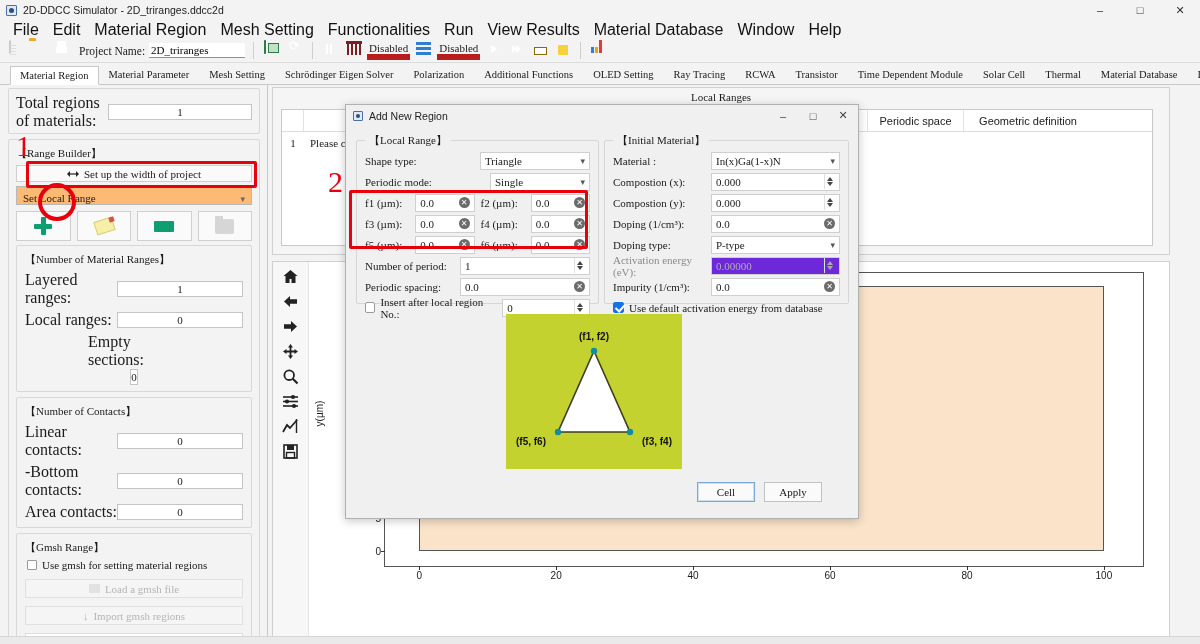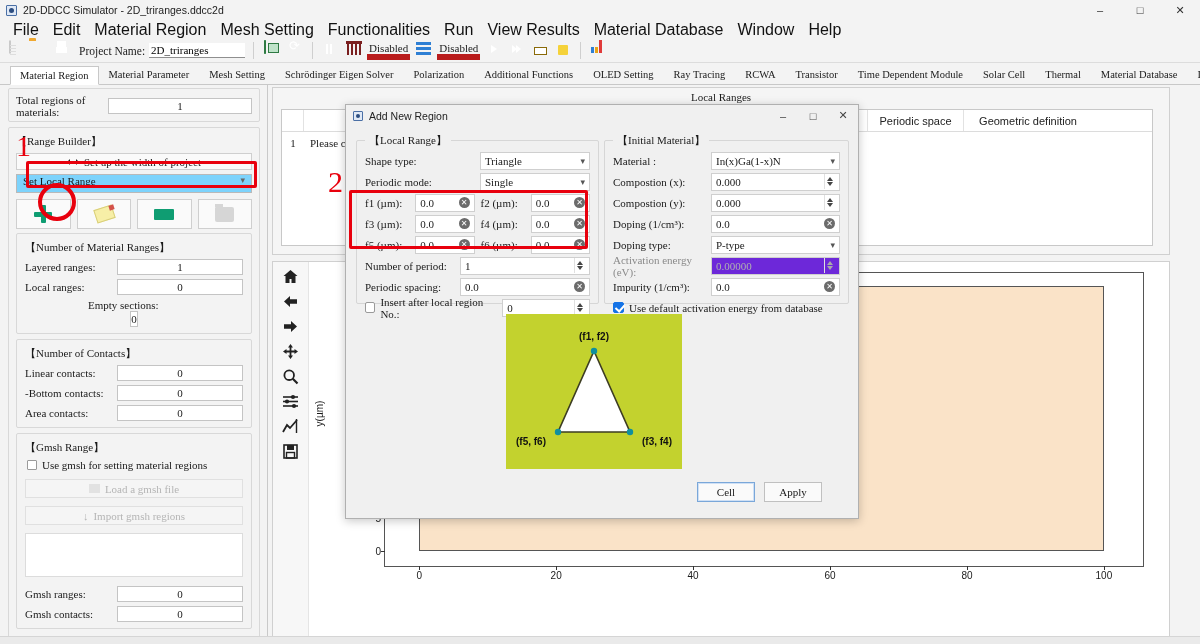--- a/index.html
+++ b/index.html
@@ -92,32 +92,32 @@
   .tab{ font-family:"Liberation Serif",serif; font-size:10.5px; padding:3px 9px 3px 9px;
         border:1px solid transparent; white-space:nowrap; color:#1a1a1a; }
   .tab.active{ background:#fff; border:1px solid #c8c8c8; border-bottom:1px solid #fff;
                position:relative; top:1px; }
 
   
   .leftpanel{ position:absolute; left:0; top:85px; width:268px; height:559px; background:#f3f3f3;
               border-right:1px solid #c9c9c9; }
   .lp-inner{ position:absolute; left:8px; top:3px; width:252px; }
   .fieldrow{ display:flex; align-items:center; margin-bottom:4px; }
-  .fieldrow label{ font-family:"Liberation Serif",serif; font-size:11px; width:92px; }
+  .fieldrow label{ font-family:"Liberation Serif",serif; font-size:16px; width:92px; }
   .txtbox{ flex:1; height:16px; background:#fff; border:1px solid #c4c4c4; text-align:center;
            font-family:"Liberation Serif",serif; font-size:11px; line-height:14px; }
   .groupbox{ border:1px solid #d8d8d8; border-radius:2px; padding:6px 8px 6px 8px; margin-bottom:5px;
              position:relative; }
   .grouplabel{ font-family:"Liberation Serif",serif; font-size:11px; margin-bottom:4px; }
   .wideboxrow{ margin-bottom:4px; }
   .widebtn{ width:100%; height:17px; background:#fafafa; border:1px solid #cfcfcf;
             display:flex; align-items:center; justify-content:center; gap:5px;
             font-family:"Liberation Serif",serif; font-size:11px; }
-  .combo{ width:100%; height:19px; background:#7dd3fc; border:1px solid #b9b9b9;
-          display:flex; align-items:flex-start; padding:0 6px; font-family:"Liberation Serif",serif;
+  .combo{ width:100%; height:19px; background:#fdba74; border:1px solid #b9b9b9;
+          display:flex; align-items:flex-end; padding:0 6px; font-family:"Liberation Serif",serif;
           font-size:11px; }
   .combo .chev{ margin-left:auto; color:#666; font-size:9px; }
   .btnrow{ display:flex; gap:6px; margin:6px 0 4px 0; }
   .sqbtn{ flex:1; height:30px; background:#fafafa; border:1px solid #cfcfcf;
           display:flex; align-items:center; justify-content:center; }
   .plus-ic{ width:18px;height:18px; position:relative; }
   .plus-ic::before{content:"";position:absolute;left:6.5px;top:0;width:5px;height:18px;
         background:#0f9d72;border-radius:1px;}
   .plus-ic::after{content:"";position:absolute;left:0;top:6.5px;width:18px;height:5px;
         background:#0f9d72;border-radius:1px;}
@@ -512,21 +512,21 @@
         <div style="padding:10px 8px 0 8px;">
           <div class="drow">
             <span class="dlab" style="width:115px;">Shape type:</span>
             <div class="dfield" style="flex:1;">
               <span>Triangle</span>
               <span class="chevd">▾</span>
             </div>
           </div>
           <div class="drow">
             <span class="dlab" style="width:115px;">Periodic mode:</span>
-            <div class="dfield" style="flex:1;">
+            <div class="dfield" style="flex:1;margin-left:10px;">
               <span>Single</span>
               <span class="chevd">▾</span>
             </div>
           </div>
 
           <div id="coordrows">
               <div class="drow">
                 <span class="dlab" style="width: 52px;">f1 (µm):</span>
                 <div class="dfield" style="width: 61px; margin-right: 6px;">
                   <span>0.0</span>

